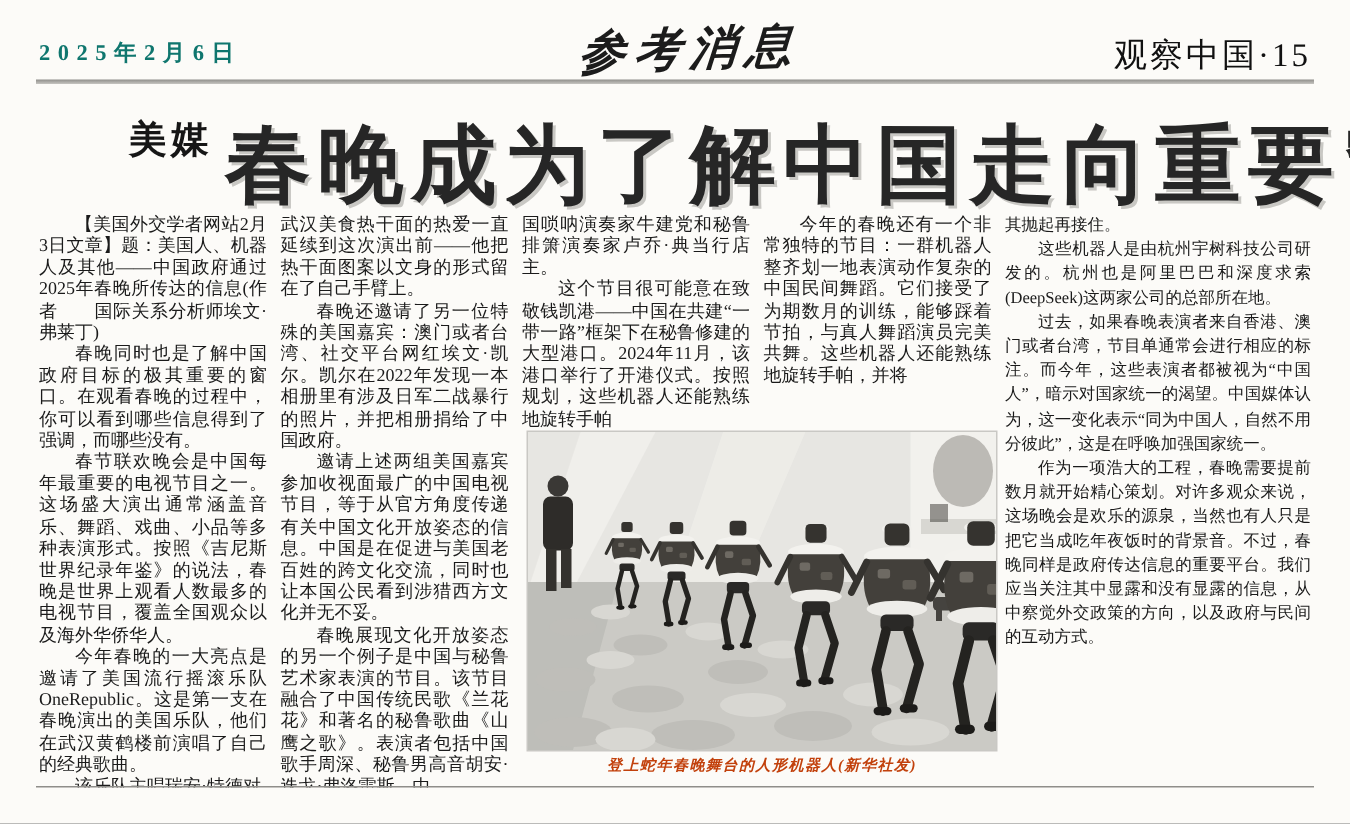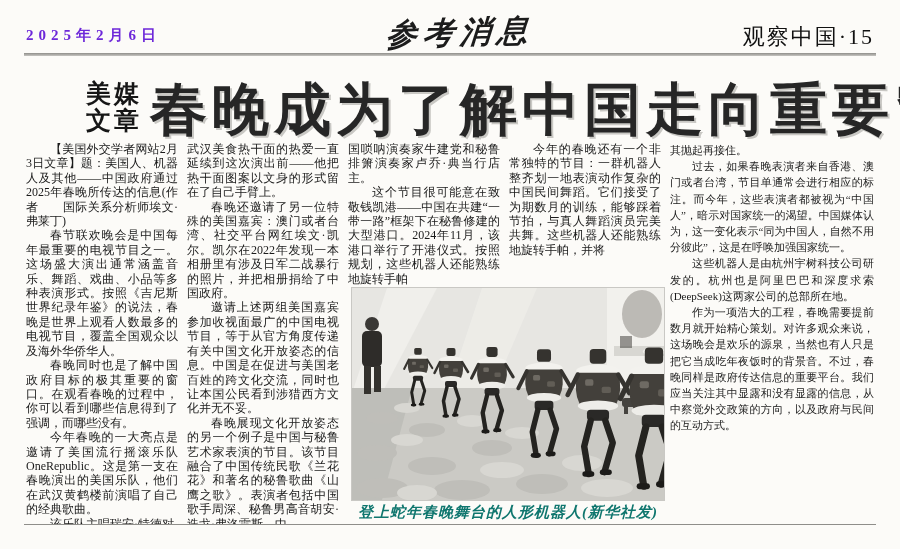--- a/index.html
+++ b/index.html
@@ -5,21 +5,21 @@
   html,body { margin:0; padding:0; background:#8a8a88; }
   .page {
     position:relative; width:900px; height:549px; margin:0 auto;
     background:var(--paper,#fcfbf8); overflow:hidden;
     font-family:"Liberation Serif","DejaVu Serif",serif;
     color:var(--ink,#1a1a1a);
   }
   
   .date {
     position:absolute; left:26px; top:26px;
-    font-size:15px; letter-spacing:5px; font-weight:bold; color:#6d28d9;
+    font-size:15px; letter-spacing:5px; font-weight:bold; color:#0f766e;
   }
   .masthead {
     position:absolute; left:370px; top:12px; width:180px; text-align:center;
     font-size:31px; font-style:italic; font-weight:bold; letter-spacing:6px;
     transform:rotate(-2deg) skewX(-6deg); color:#1c1c1c;
     font-family:"DejaVu Serif","Liberation Serif",serif;
   }
   .section {
     position:absolute; right:26px; top:22px;
     font-size:22px; font-weight:normal; letter-spacing:2px; color:#111;
@@ -50,67 +50,66 @@
   .col p { margin:0; text-indent:2em; }
   .col p.cont { text-indent:0; }
   
   .photo {
     position:absolute; left:352px; top:288px; width:312px; height:212px; margin:0;
     background:#e4e3df; outline:1px solid #c9c8c4;
   }
   .photo svg { display:block; }
   .caption {
     position:absolute; left:352px; top:503px; width:312px; text-align:center;
-    font-size:15px; font-style:italic; font-weight:bold; color:#0f766e; letter-spacing:1px;font-family:Liberation Serif, serif;
+    font-size:10px; font-style:italic; font-weight:bold; color:#c2410c; letter-spacing:1px;font-family:Liberation Serif, serif;
   }
   .bottom-rule {
     position:absolute; left:24px; right:24px; top:524px; height:1px; background:#8f8e8a;
   }
 </style>
 </head>
 <body>
 
 <div class="page">
 
   <span class="date">2025年2月6日</span>
   <span class="masthead">参考消息</span>
   <span class="section">观察中国·15</span>
   <div class="header-rule"></div>
 
   <div class="kicker">
     <div>美媒</div>
-    <div>文章</div>
   </div>
   <h1 class="headline">春晚成为了解中国走向重要窗口</h1>
 
   <div class="columns">
     <div class="col">
         <p>【美国外交学者网站2月3日文章】题：美国人、机器人及其他——中国政府通过2025年春晚所传达的信息(作者　　国际关系分析师埃文·弗莱丁)</p>
+        <p>春晚同时也是了解中国政府目标的极其重要的窗口。在观看春晚的过程中，你可以看到哪些信息得到了强调，而哪些没有。</p>
         <p>春节联欢晚会是中国每年最重要的电视节目之一。这场盛大演出通常涵盖音乐、舞蹈、戏曲、小品等多种表演形式。按照《吉尼斯世界纪录年鉴》的说法，春晚是世界上观看人数最多的电视节目，覆盖全国观众以及海外华侨华人。</p>
-        <p>春晚同时也是了解中国政府目标的极其重要的窗口。在观看春晚的过程中，你可以看到哪些信息得到了强调，而哪些没有。</p>
         <p>今年春晚的一大亮点是邀请了美国流行摇滚乐队OneRepublic。这是第一支在春晚演出的美国乐队，他们在武汉黄鹤楼前演唱了自己的经典歌曲。</p>
         <p>该乐队主唱瑞安·特德对</p>
       </div>
     <div class="col">
         <p class="cont">武汉美食热干面的热爱一直延续到这次演出前——他把热干面图案以文身的形式留在了自己手臂上。</p>
         <p>春晚还邀请了另一位特殊的美国嘉宾：澳门或者台湾、社交平台网红埃文·凯尔。凯尔在2022年发现一本相册里有涉及日军二战暴行的照片，并把相册捐给了中国政府。</p>
         <p>邀请上述两组美国嘉宾参加收视面最广的中国电视节目，等于从官方角度传递有关中国文化开放姿态的信息。中国是在促进与美国老百姓的跨文化交流，同时也让本国公民看到涉猎西方文化并无不妥。</p>
         <p>春晚展现文化开放姿态的另一个例子是中国与秘鲁艺术家表演的节目。该节目融合了中国传统民歌《兰花花》和著名的秘鲁歌曲《山鹰之歌》。表演者包括中国歌手周深、秘鲁男高音胡安·迭戈·弗洛雷斯、中</p>
       </div>
     <div class="col">
         <p class="cont">国唢呐演奏家牛建党和秘鲁排箫演奏家卢乔·典当行店主。</p>
         <p>这个节目很可能意在致敬钱凯港——中国在共建“一带一路”框架下在秘鲁修建的大型港口。2024年11月，该港口举行了开港仪式。按照规划，这些机器人还能熟练地旋转手帕</p>
       </div>
     <div class="col">
         <p>今年的春晚还有一个非常独特的节目：一群机器人整齐划一地表演动作复杂的中国民间舞蹈。它们接受了为期数月的训练，能够踩着节拍，与真人舞蹈演员完美共舞。这些机器人还能熟练地旋转手帕，并将</p>
       </div>
     <div class="col wide">
         <p class="cont">其抛起再接住。</p>
+        <p>这些机器人是由杭州宇树科技公司研发的。杭州也是阿里巴巴和深度求索(DeepSeek)这两家公司的总部所在地。</p>
         <p>过去，如果春晚表演者来自香港、澳门或者台湾，节目单通常会进行相应的标注。而今年，这些表演者都被视为“中国人”，暗示对国家统一的渴望。中国媒体认为，这一变化表示“同为中国人，自然不用分彼此”，这是在呼唤加强国家统一。</p>
-        <p>这些机器人是由杭州宇树科技公司研发的。杭州也是阿里巴巴和深度求索(DeepSeek)这两家公司的总部所在地。</p>
         <p>作为一项浩大的工程，春晚需要提前数月就开始精心策划。对许多观众来说，这场晚会是欢乐的源泉，当然也有人只是把它当成吃年夜饭时的背景音。不过，春晚同样是政府传达信息的重要平台。我们应当关注其中显露和没有显露的信息，从中察觉外交政策的方向，以及政府与民间的互动方式。</p>
       </div>
   </div>
 
   <figure class="photo">
     <svg width="312" height="212" viewBox="0 0 312 212">
       <defs>
         <g id="bot">
           <ellipse cx="0" cy="-20" rx="11" ry="4" fill="#f0efeb"></ellipse>
           <rect x="-9" y="-24" width="18" height="16" rx="4" fill="#35332f"></rect>

